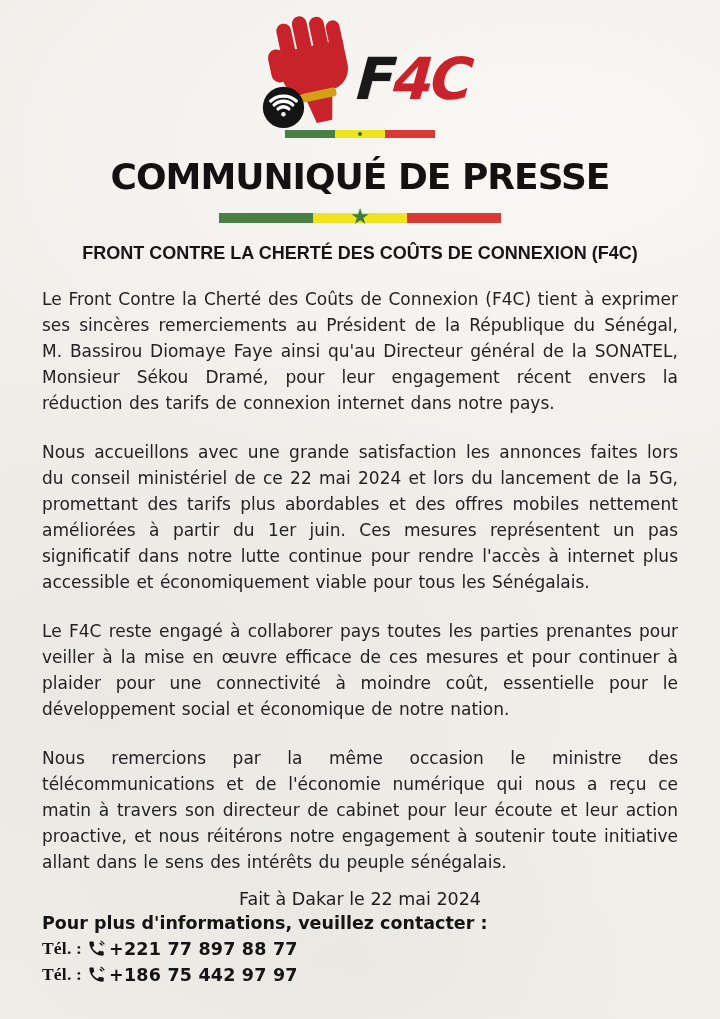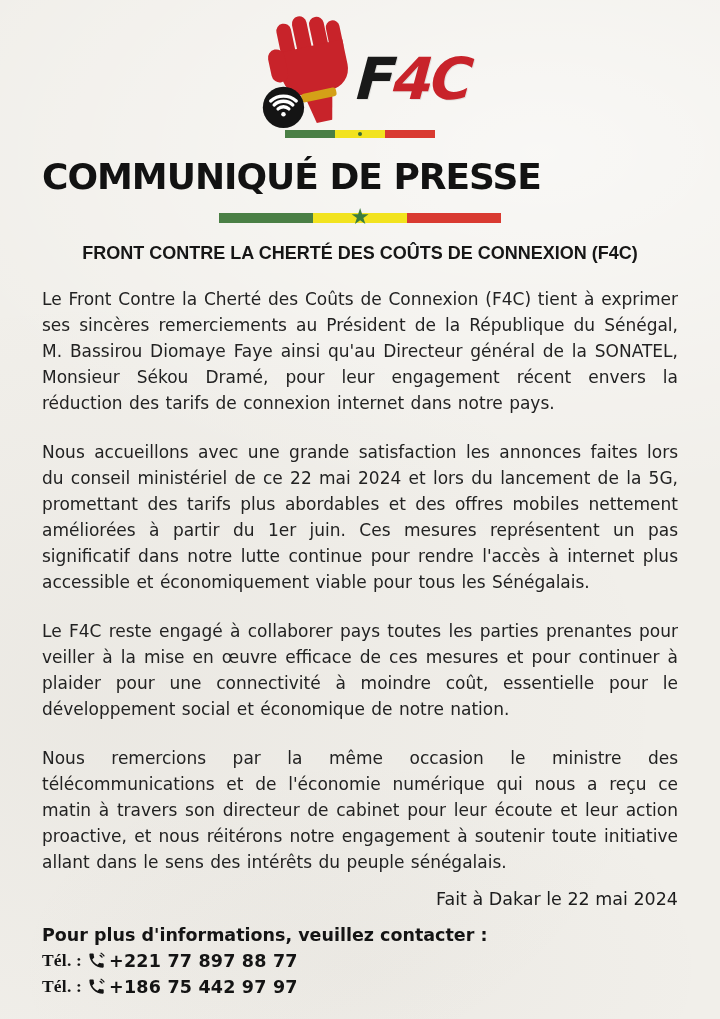--- a/index.html
+++ b/index.html
@@ -39,21 +39,21 @@
   .seg.y { background:#f2e31f; }
   .seg.r { background:#d93a31; }
   .logo-stripe .dot {
     position:absolute; left:50%; top:50%; width:4px; height:4px;
     transform:translate(-50%,-50%); border-radius:50%; background:#3a6b36;
   }
 
   
   h1.title {
     margin-top:18px;
-    text-align:left;
+    text-align:center;
     font-family:"DejaVu Sans","Liberation Sans",sans-serif;
     font-weight:bold;
     font-size:36px;
     letter-spacing:-1px;
     color:#121212;
   }
   .divider {
     position:relative;
     width:282px; height:10px;
     margin:16px auto 0 auto;
@@ -83,26 +83,26 @@
     line-height:26px;
     text-align:justify;
     color:#222;
     margin-bottom:23px;
     word-spacing:1px;
   }
   main.body-text p:last-child { margin-bottom:0;margin-top:20px; }
 
   .dateline {
     margin-top:14px;
-    text-align:right;
+    text-align:center;
     font-size:17.5px;
     color:#1c1c1c;
   }
 
-  .contact { margin-top:16px; }
+  .contact { margin-top:4px; }
   .contact-intro {
     font-weight:bold;
     font-size:17.5px;
     color:#141414;
   }
   .tel-row {
     display:flex; align-items:center;
     font-weight:bold;
     font-size:17.5px;
     color:#141414;

